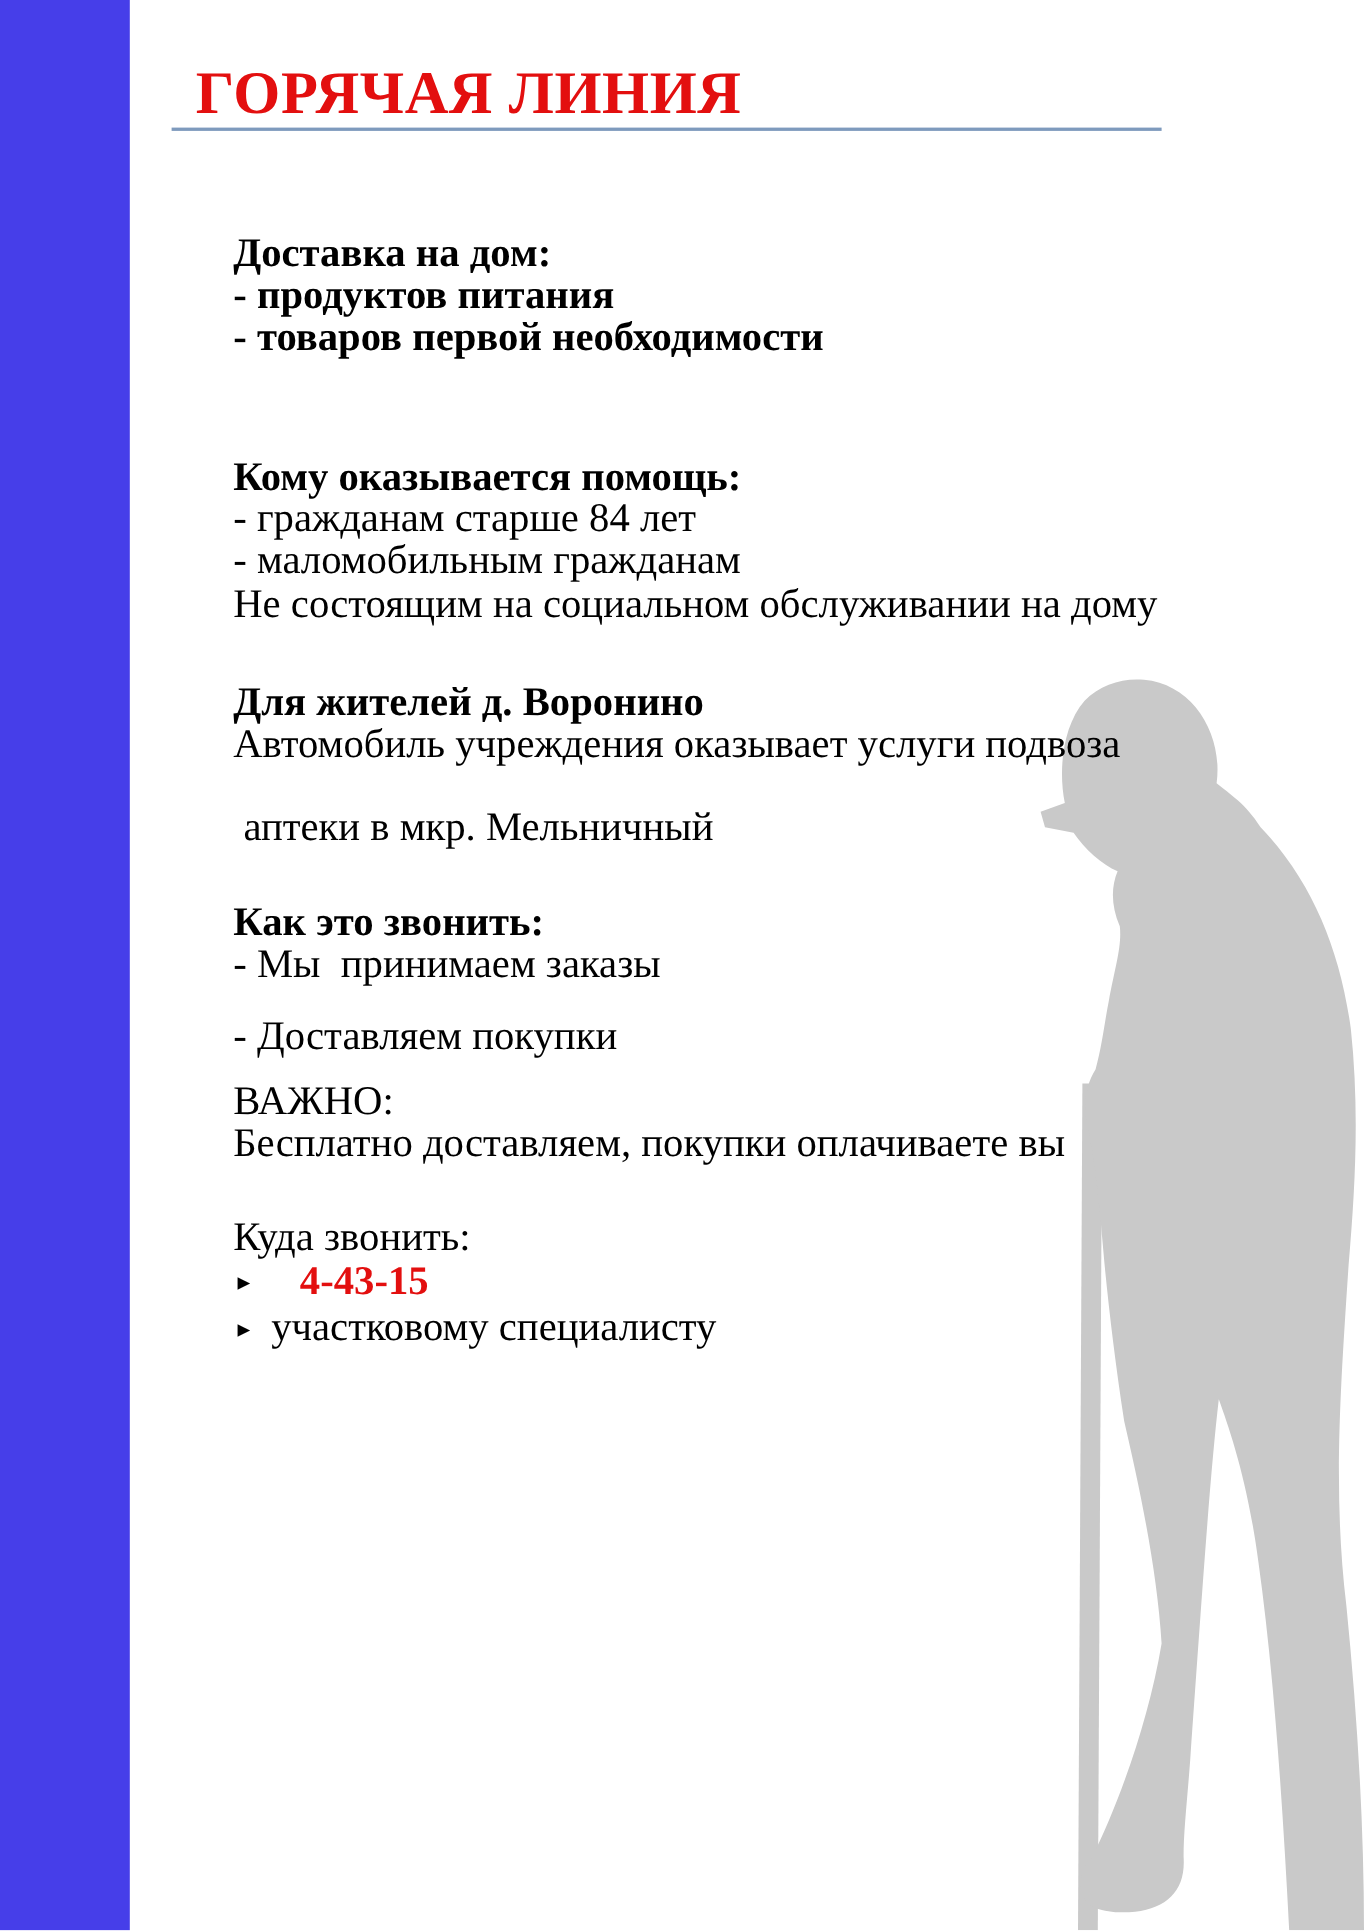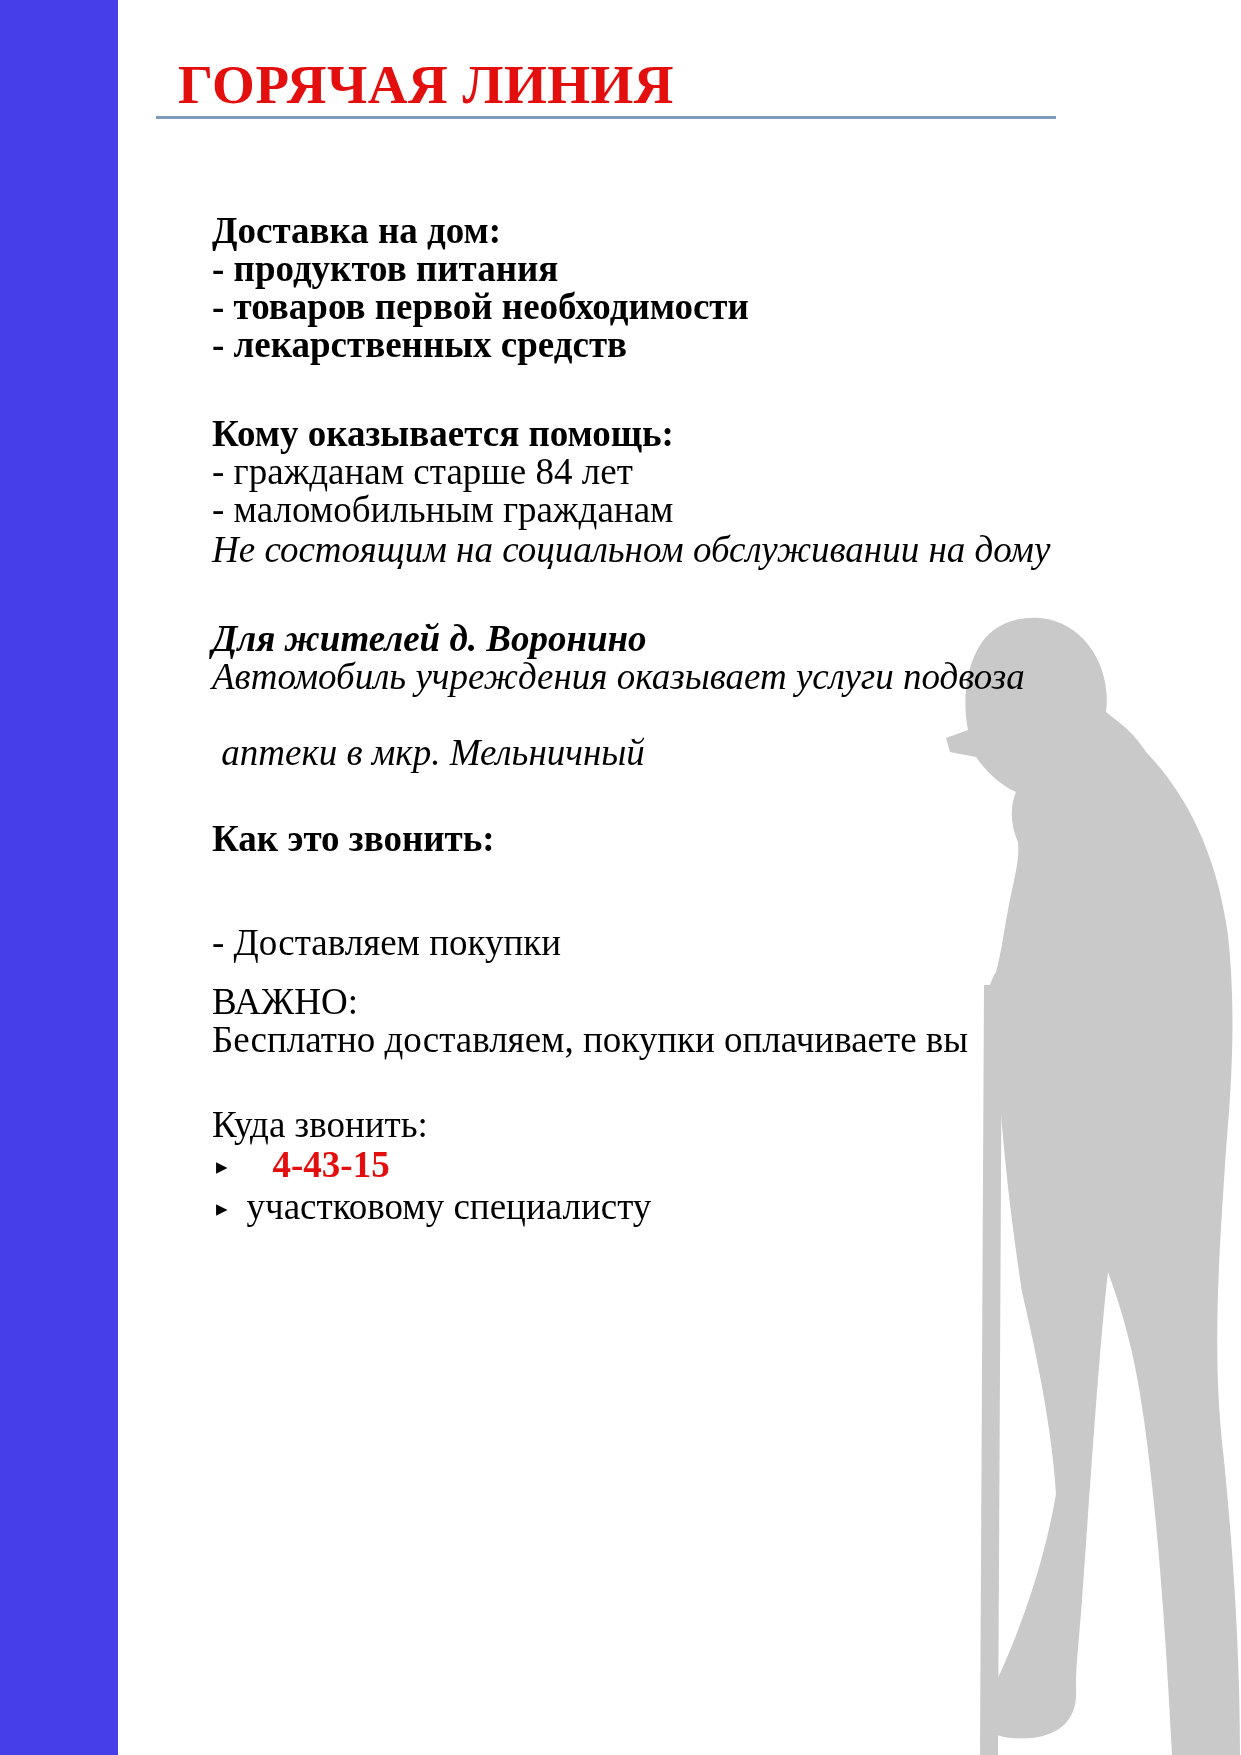--- a/index.html
+++ b/index.html
@@ -22,21 +22,21 @@
   }
   .title-rule{
     position:absolute;left:156px;top:116px;width:900px;height:3px;
     background:#7E9ABD;
   }
   .line{
     position:absolute;left:212px;
     font-size:37px;line-height:38px;white-space:pre;
   }
   .b{font-weight:bold;}
-  .i{font-style:italic;}
+  .i{}
   .bullet-line{display:flex;align-items:baseline;}
   .bullet-marker{
     font-family:"DejaVu Sans",sans-serif;
     font-size:23px;line-height:38px;margin-right:19px;
     position:relative;top:-3px;
   }
   .phone{
     color:#E30F0F;font-weight:bold;margin-left:26px;
   }
   .silhouette{
@@ -87,32 +87,32 @@
         C 1000,622 1022,616 1040,618 Z"></path>
     </g>
   </svg>
 
   <h1 class="doc-title txt" style="margin:0;position:absolute;">ГОРЯЧАЯ ЛИНИЯ</h1>
   <div class="title-rule"></div>
 
   <div class="line b txt" style="top:212px">Доставка на дом:</div>
   <div class="line b txt" style="top:250px">- продуктов питания</div>
   <div class="line b txt" style="top:288px">- товаров первой необходимости</div>
-  <div class="line b txt" style="top:326px">- лекарственных средств</div>
 
   <div class="line b txt" style="top:415px">Кому оказывается помощь:</div>
   <div class="line txt" style="top:453px">- гражданам старше 84 лет</div>
   <div class="line txt" style="top:491px">- маломобильным гражданам</div>
   <div class="line i txt" style="top:531px">Не состоящим на социальном обслуживании на дому</div>
 
   <div class="line b i txt" style="top:620px">Для жителей д. Воронино</div>
   <div class="line i txt" style="top:658px">Автомобиль учреждения оказывает услуги подвоза</div>
   <div class="line i txt" style="top:734px"> аптеки в мкр. Мельничный</div>
 
   <div class="line b txt" style="top:820px">Как это звонить:</div>
+  <div class="line txt" style="top:858px">- Мы  принимаем заказы</div>
   <div class="line txt" style="top:924px">- Доставляем покупки</div>
 
   <div class="line txt" style="top:983px">ВАЖНО:</div>
   <div class="line txt" style="top:1021px">Бесплатно доставляем, покупки оплачиваете вы</div>
 
   <div class="line txt" style="top:1106px">Куда звонить:</div>
 
   <div class="line bullet-line txt" style="top:1146px;left:216px">
     <span class="bullet-marker">▸</span><span class="phone">4-43-15</span>
   </div>

